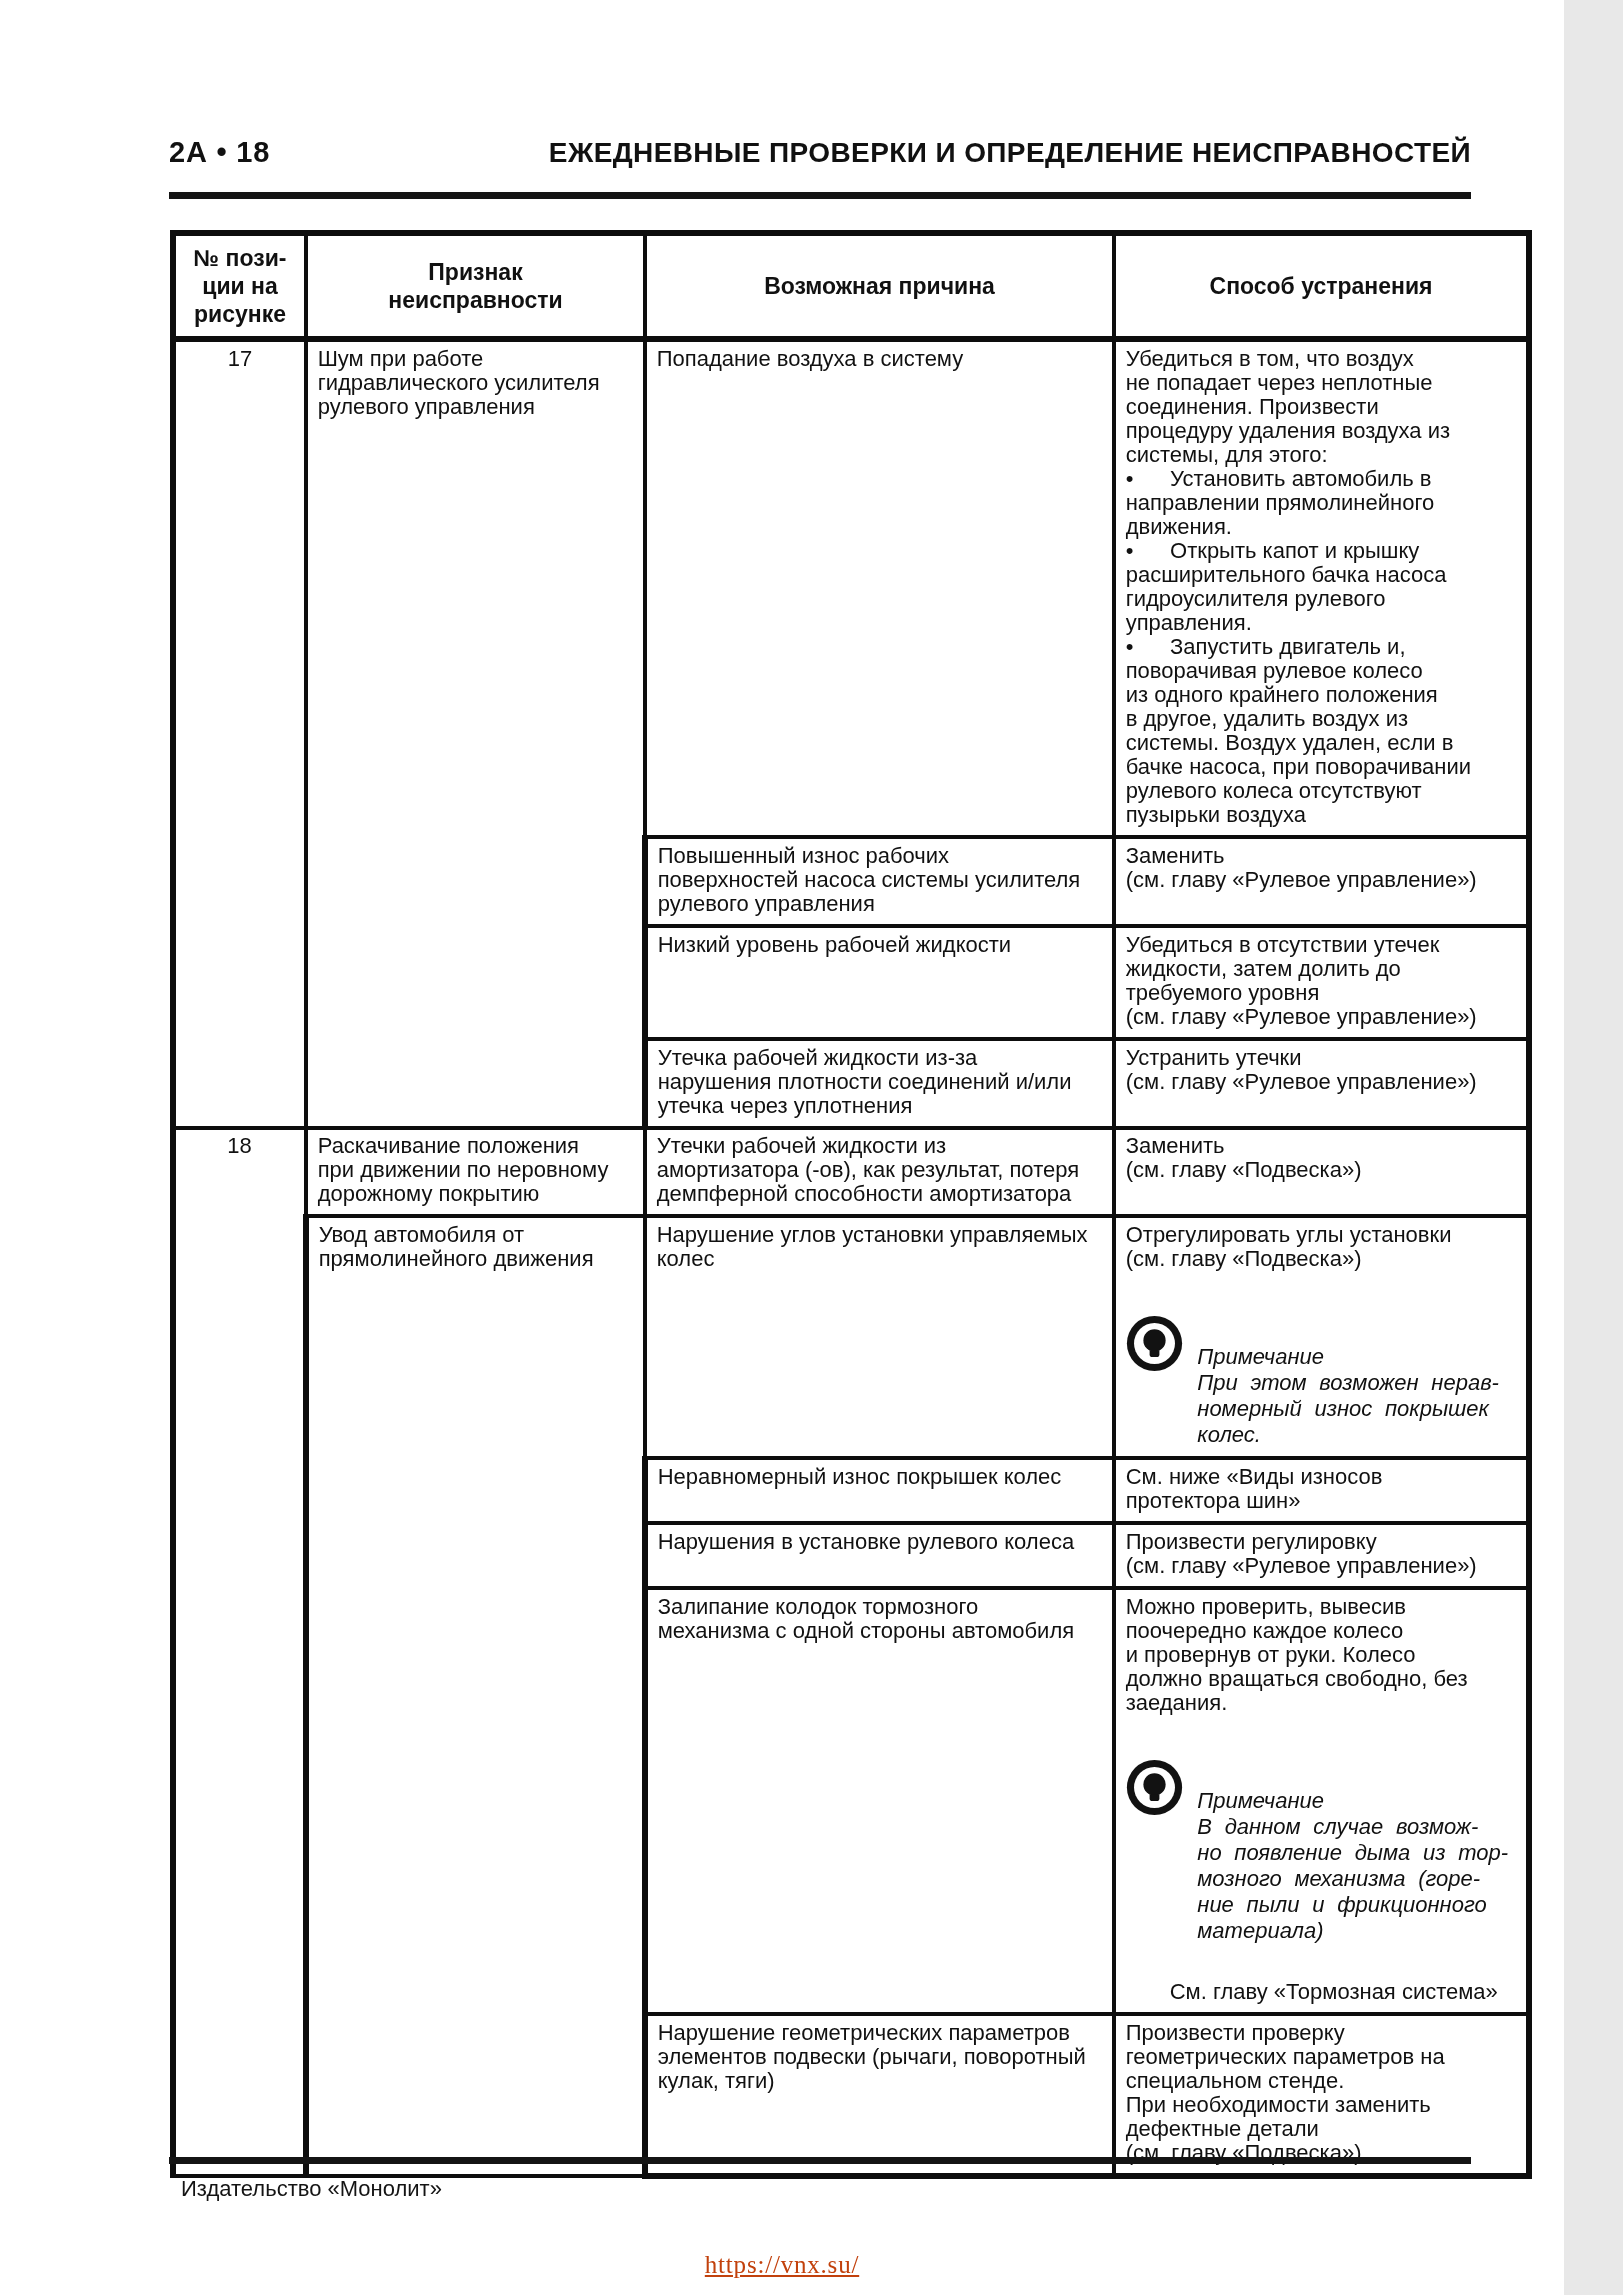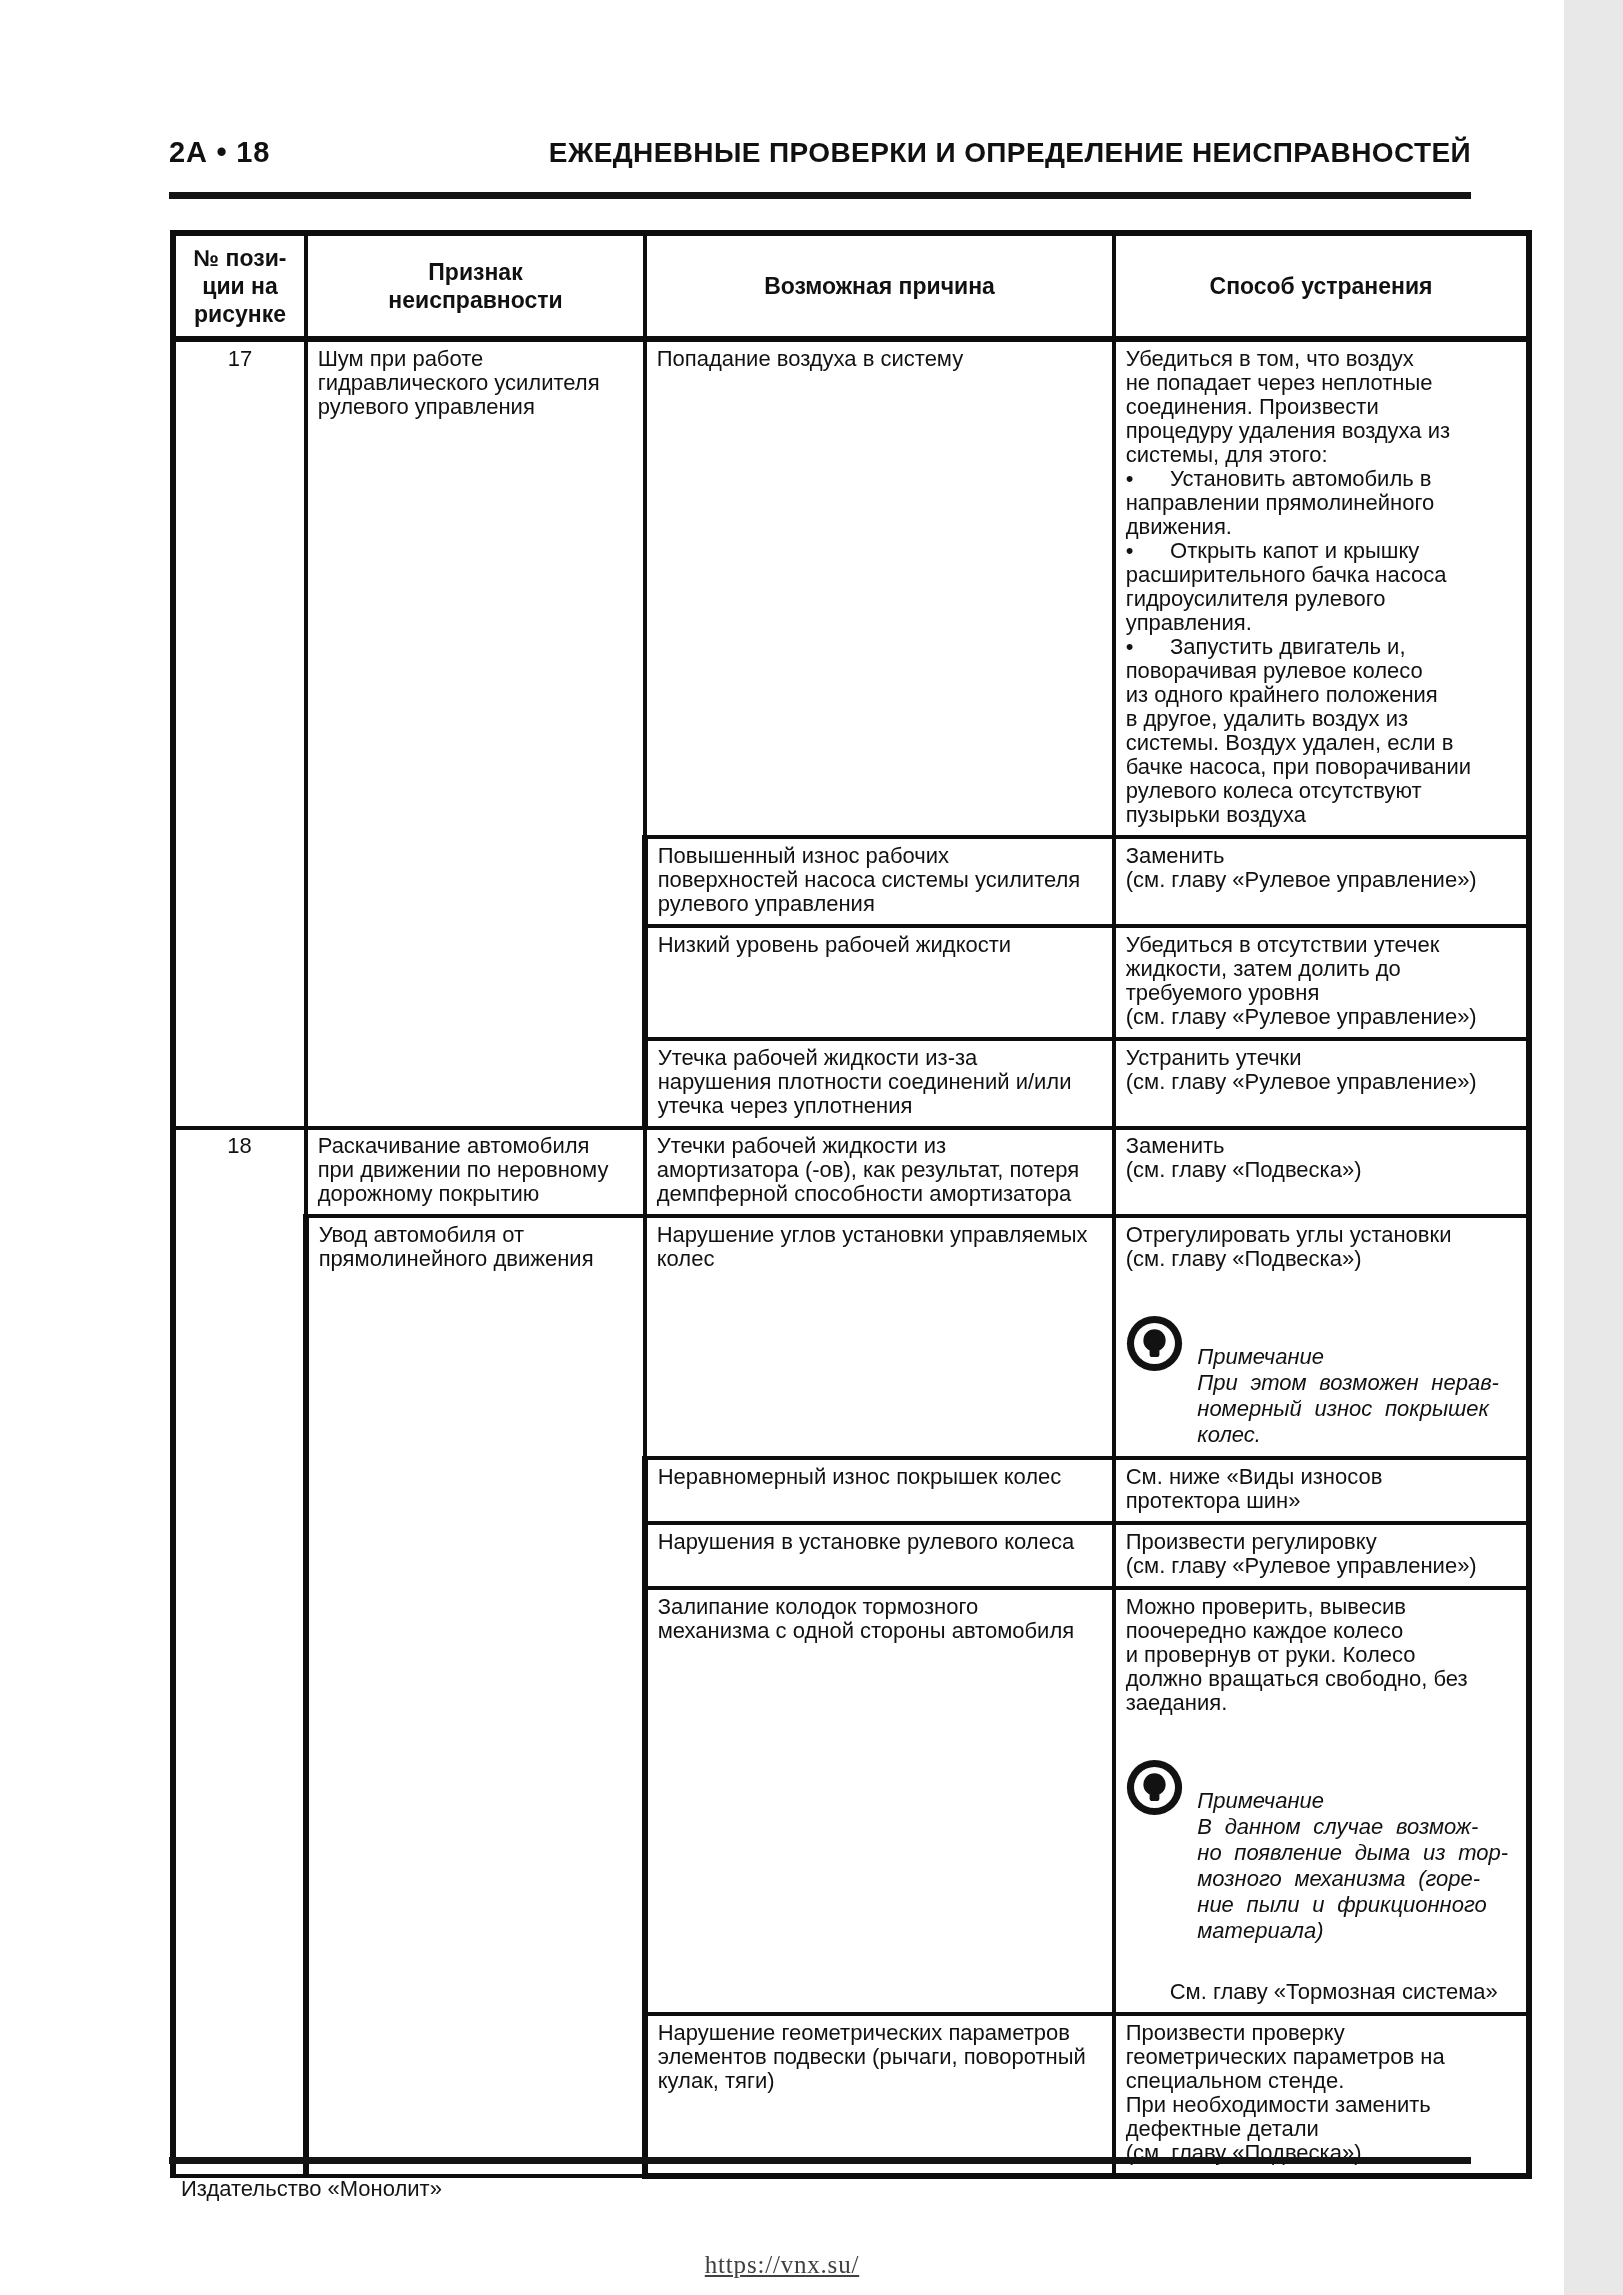--- a/index.html
+++ b/index.html
@@ -55,21 +55,21 @@
   .note-title{font-size:22px;line-height:26px;margin-top:34px;}
   .note-text{font-size:22px;line-height:26px;word-spacing:0.30em;}
   .after-note{margin-top:36px;margin-left:44px;}
   .publisher{
     position:absolute;top:2176px;left:181px;
     font-size:22px;color:#141414;
   }
   .watermark{
     position:absolute;top:2251px;left:50%;transform:translateX(-50%);
     font-family:"Liberation Serif","DejaVu Serif",serif;
-    font-size:25px;color:#404040;
+    font-size:25px;color:#c2410c;
     text-decoration:underline;letter-spacing:0.8px;
   }
 </style>
 </head>
 <body>
 
 <div class="page">
 
   <div class="page-header">
     <div class="page-num">2А • 18</div>
@@ -140,21 +140,21 @@
       <tr>
         <td class="txt">Утечка рабочей жидкости из-за
 нарушения плотности соединений и/или
 утечка через уплотнения</td>
         <td class="txt">Устранить утечки
 (см. главу «Рулевое управление»)</td>
       </tr>
 
       <tr>
         <td rowspan="6" class="pos txt">18</td>
-        <td class="txt">Раскачивание автомобиля
+        <td class="txt">Раскачивание положения
 при движении по неровному
 дорожному покрытию</td>
         <td class="txt">Утечки рабочей жидкости из
 амортизатора (-ов), как результат, потеря
 демпферной способности амортизатора</td>
         <td class="txt">Заменить
 (см. главу «Подвеска»)</td>
       </tr>
       <tr>
         <td rowspan="5" class="txt">Увод автомобиля от

